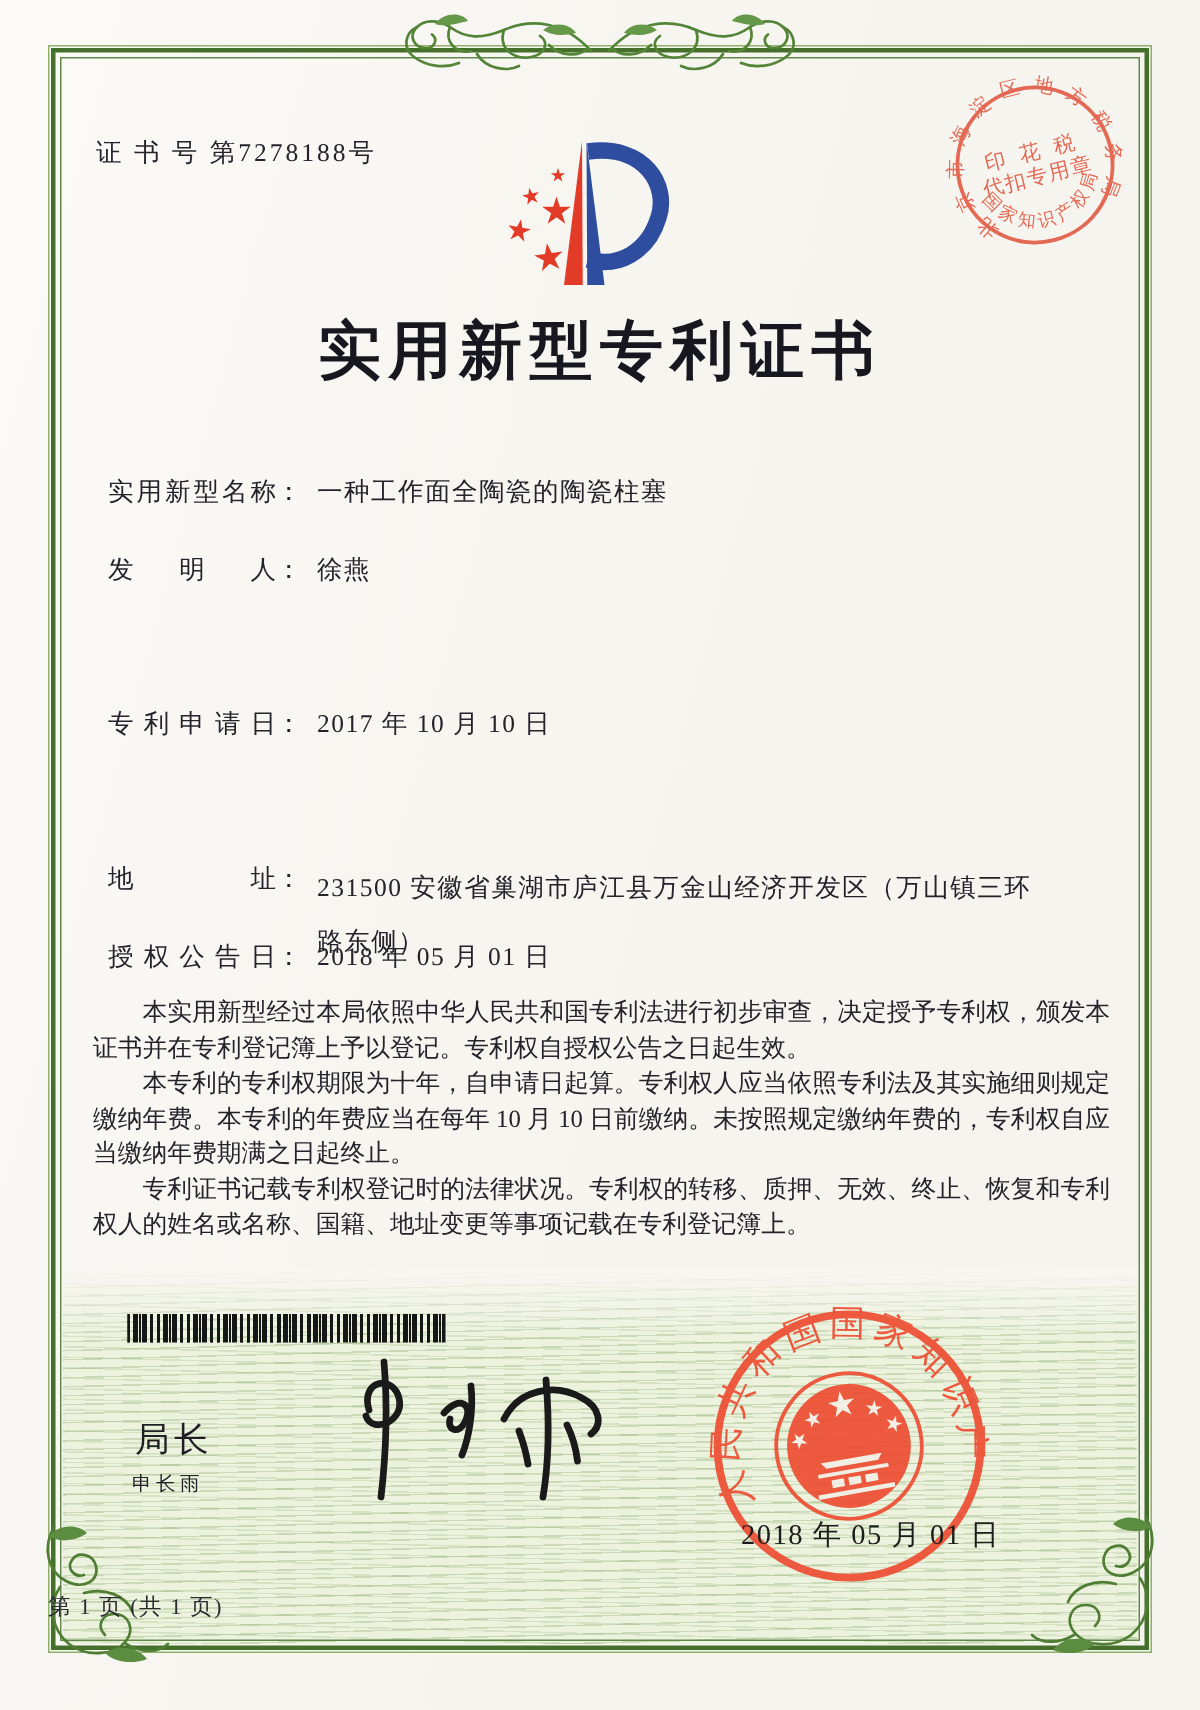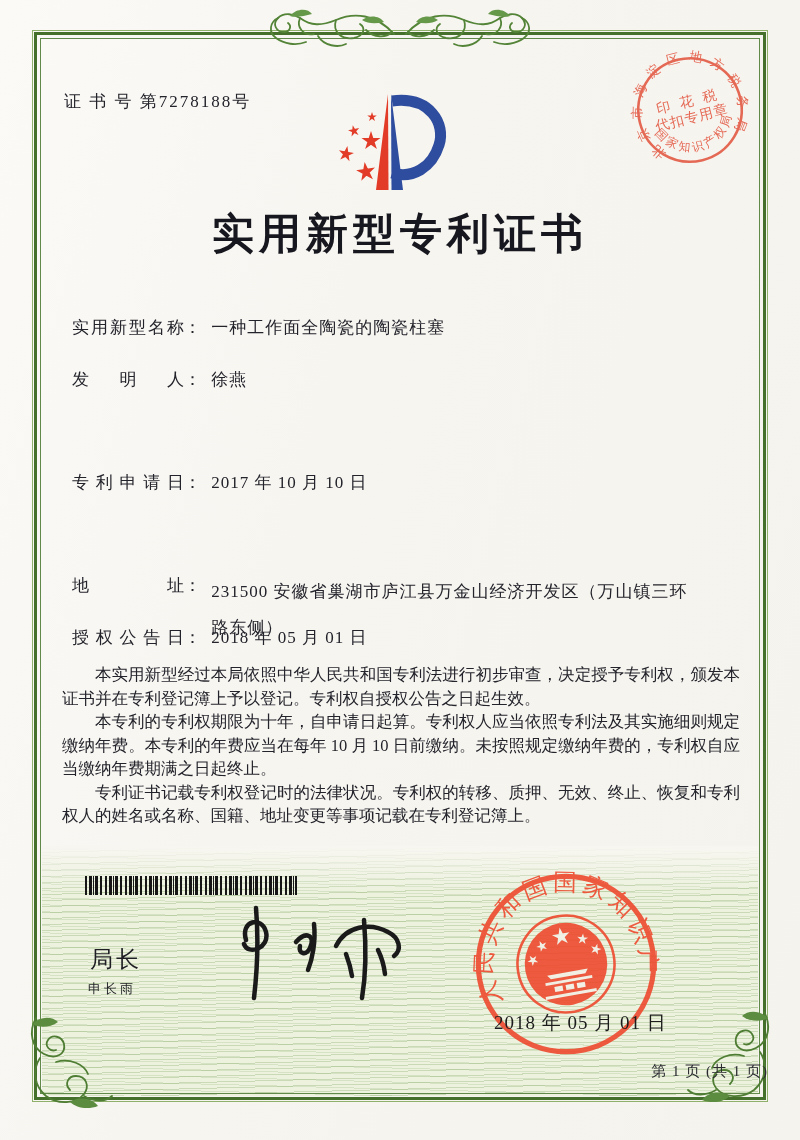--- a/index.html
+++ b/index.html
@@ -39,21 +39,21 @@
   .barcode { position:absolute; left:85px; top:876px; width:212px; height:19px;
              background-image:
                repeating-linear-gradient(90deg,#161616 0 2px, rgba(0,0,0,0) 2px 5px),
                repeating-linear-gradient(90deg,#161616 0 1px, rgba(0,0,0,0) 1px 4px); }
   .signer-title { position:absolute; left:90px; top:944px; font-size:23px; letter-spacing:3px; color:#1e1e24; }
   .signer-name  { position:absolute; left:88px; top:980px; font-size:13px; letter-spacing:3px; color:#1e1e24; }
   .signature { position:absolute; left:218px; top:902px; }
   .seal      { position:absolute; left:468px; top:866px; }
   .seal-date { position:absolute; left:494px; top:1010px; font-size:19px; letter-spacing:1px; color:#1c1c1c; }
   .tax-stamp { position:absolute; left:628px; top:48px; }
-  .footer    { position:absolute; left:32px; width:736px; top:1062px; text-align:right;
+  .footer    { position:absolute; left:32px; width:736px; top:1062px; text-align:left;
                font-size:15px; color:#2a2a30; letter-spacing:1px; }
 
   .logo { position:absolute; left:330px; top:86px; }
   .orn-top   { position:absolute; left:266px; top:4px; }
   .orn-bl    { position:absolute; left:26px;  top:1014px; }
   .orn-br    { position:absolute; left:684px; top:1008px; }
 </style>
 </head>
 <body>
 

